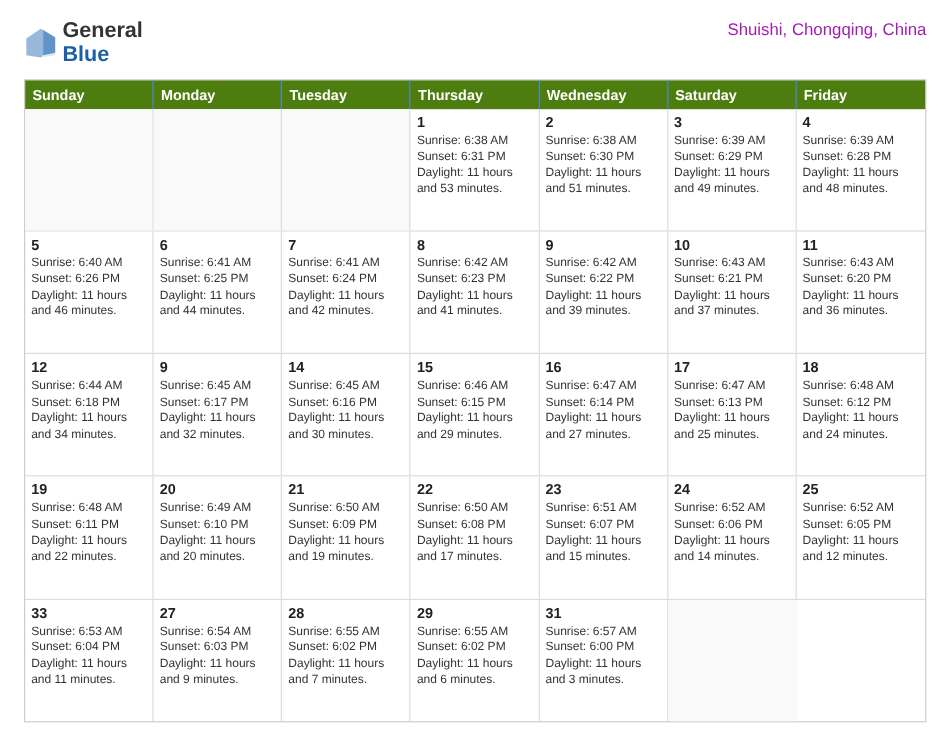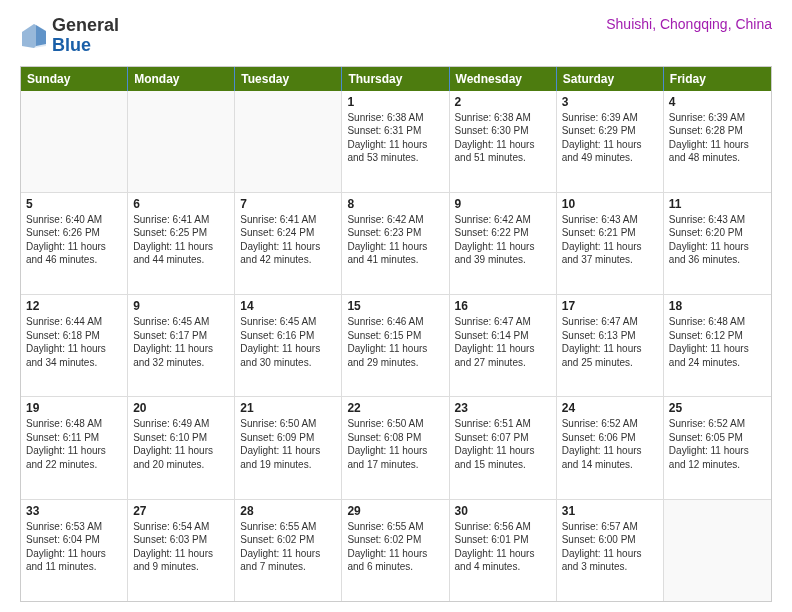--- a/index.html
+++ b/index.html
@@ -261,24 +261,20 @@
           </div>
           <div class="cal-cell">
             <span class="day-num">28</span>
             <div class="cell-text">Sunrise: 6:55 AM<br>Sunset: 6:02 PM<br>Daylight: 11 hours and 7 minutes.</div>
           </div>
           <div class="cal-cell">
             <span class="day-num">29</span>
             <div class="cell-text">Sunrise: 6:55 AM<br>Sunset: 6:02 PM<br>Daylight: 11 hours and 6 minutes.</div>
           </div>
           <div class="cal-cell">
-            <span class="day-num">30</span>
-            <div class="cell-text">Sunrise: 6:56 AM<br>Sunset: 6:01 PM<br>Daylight: 11 hours and 4 minutes.</div>
-          </div>
-          <div class="cal-cell">
             <span class="day-num">31</span>
             <div class="cell-text">Sunrise: 6:57 AM<br>Sunset: 6:00 PM<br>Daylight: 11 hours and 3 minutes.</div>
           </div>
           <div class="cal-cell empty"></div>
         </div>
       </div>
   </div>
 </div>
 
 </body></html>

